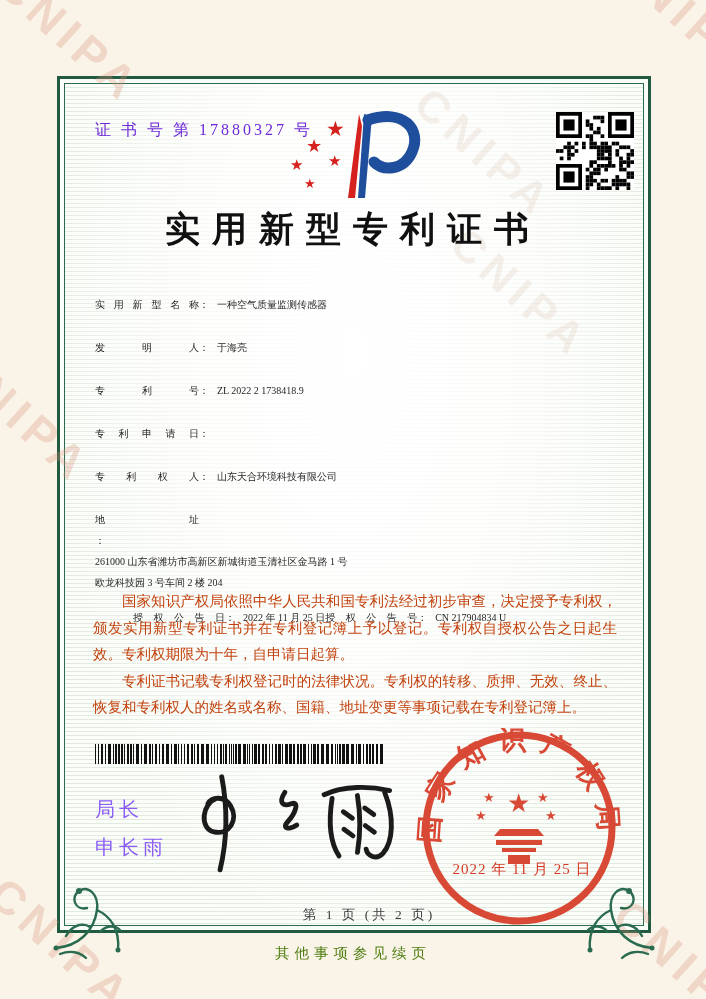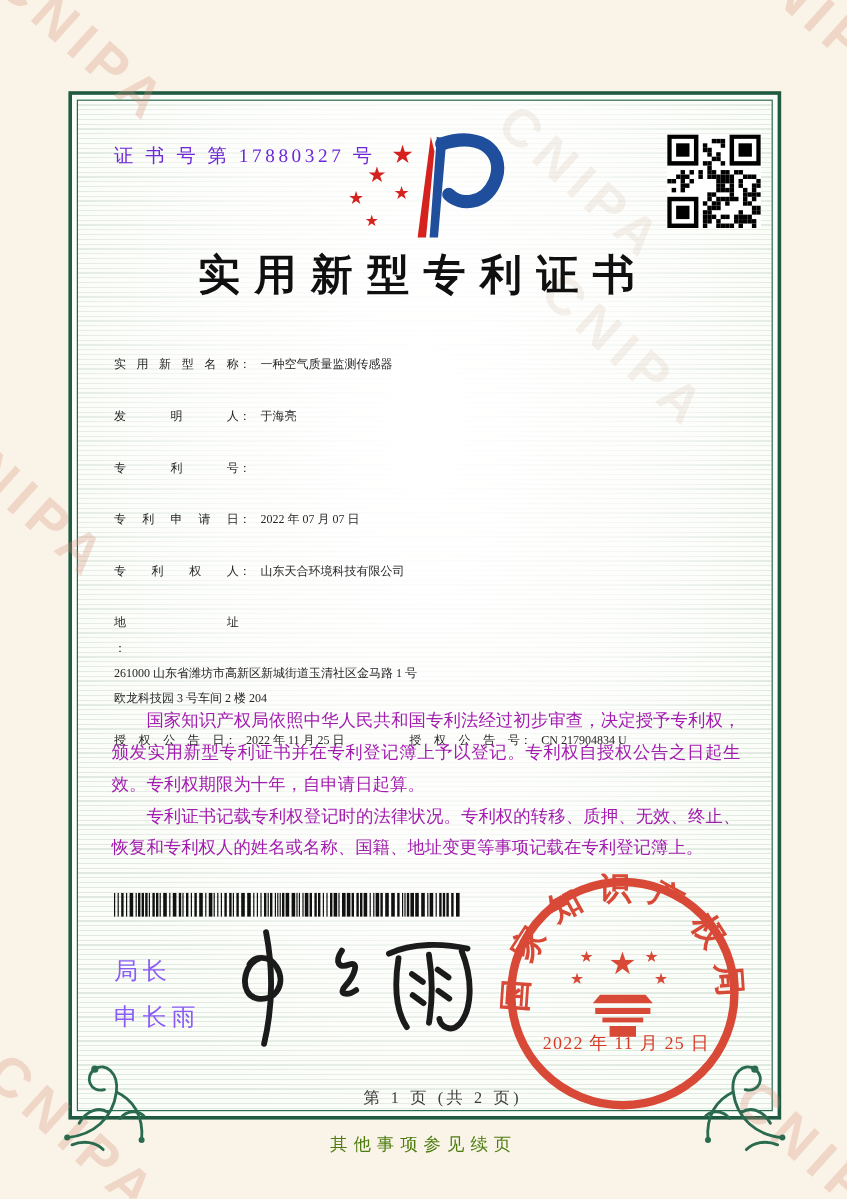--- a/index.html
+++ b/index.html
@@ -40,24 +40,24 @@
     position:absolute; left:0; width:100%; top:206px; text-align:center;
     font-size:35px; font-weight:bold; color:#101010; letter-spacing:12px; z-index:5;
   }
   .fields { position:absolute; left:95px; top:294px; width:520px; z-index:5; font-size:10px; color:#262626; }
   .frow { display:flex; margin-bottom:22px; line-height:21px; }
   .flabel { width:104px; text-align:justify; text-align-last:justify; flex:none; }
   .fcolon { flex:none; margin-right:8px; }
   .fvalue { flex:1; }
   .grant-row { display:flex; line-height:21px; margin-top:2px; }
   .grant-pair { display:flex; }
-  .grant-pair.second { margin-left:54px; }
+  .grant-pair.second { }
   .paras {
     position:absolute; left:93px; top:588px; width:524px; z-index:5;
-    font-size:14.5px; line-height:26.5px; color:#a21caf; text-align:justify;
+    font-size:14.5px; line-height:26.5px; color:#c2410c; text-align:justify;
   }
   .paras p { text-indent:2em; }
   .barcode { position:absolute; left:95px; top:744px; z-index:5; }
   .signer { position:absolute; left:95px; top:796px; z-index:5; font-size:20px; color:#8b5cf6; }
   .signer div { letter-spacing:4px; margin-bottom:11px; }
   .signature { position:absolute; left:190px; top:766px; z-index:5; transform:rotate(-2deg); }
   .seal { position:absolute; left:416px; top:728px; z-index:7; }
   .seal-date {
     position:absolute; left:432px; top:860px; width:180px; text-align:center;
     color:#d63a26; font-size:15px; letter-spacing:1px; z-index:8;
@@ -275,42 +275,42 @@
       <span class="fvalue">一种空气质量监测传感器</span>
     </div>
     <div class="frow">
       <span class="flabel">发明人</span>
         <span class="fcolon">：</span>
       <span class="fvalue">于海亮</span>
     </div>
     <div class="frow">
       <span class="flabel">专利号</span>
         <span class="fcolon">：</span>
+      <span class="fvalue">ZL 2022 2 1738418.9</span>
     </div>
     <div class="frow">
       <span class="flabel">专利申请日</span>
         <span class="fcolon">：</span>
-      <span class="fvalue">2022 年 07 月 07 日</span>
     </div>
     <div class="frow">
       <span class="flabel">专利权人</span>
         <span class="fcolon">：</span>
       <span class="fvalue">山东天合环境科技有限公司</span>
     </div>
     <div class="frow" style="margin-bottom:14px;flex-direction:column;">
       <span class="flabel">地址</span>
         <span class="fcolon">：</span>
       <span class="fvalue">
         <span>261000 山东省潍坊市高新区新城街道玉清社区金马路 1 号</span><br>
         <span>欧龙科技园 3 号车间 2 楼 204</span>
       </span>
     </div>
     <div class="grant-row">
       <span class="grant-pair">
-        <span class="flabel" style="width:92px;">授权公告日</span>
+        <span class="flabel" style="width:92px;margin-left:38px;">授权公告日</span>
           <span class="fcolon">：</span>
         <span>2022 年 11 月 25 日</span>
       </span>
       <span class="grant-pair second">
         <span class="flabel" style="width:92px;">授权公告号</span>
           <span class="fcolon">：</span>
         <span>CN 217904834 U</span>
       </span>
     </div>
   </div>

